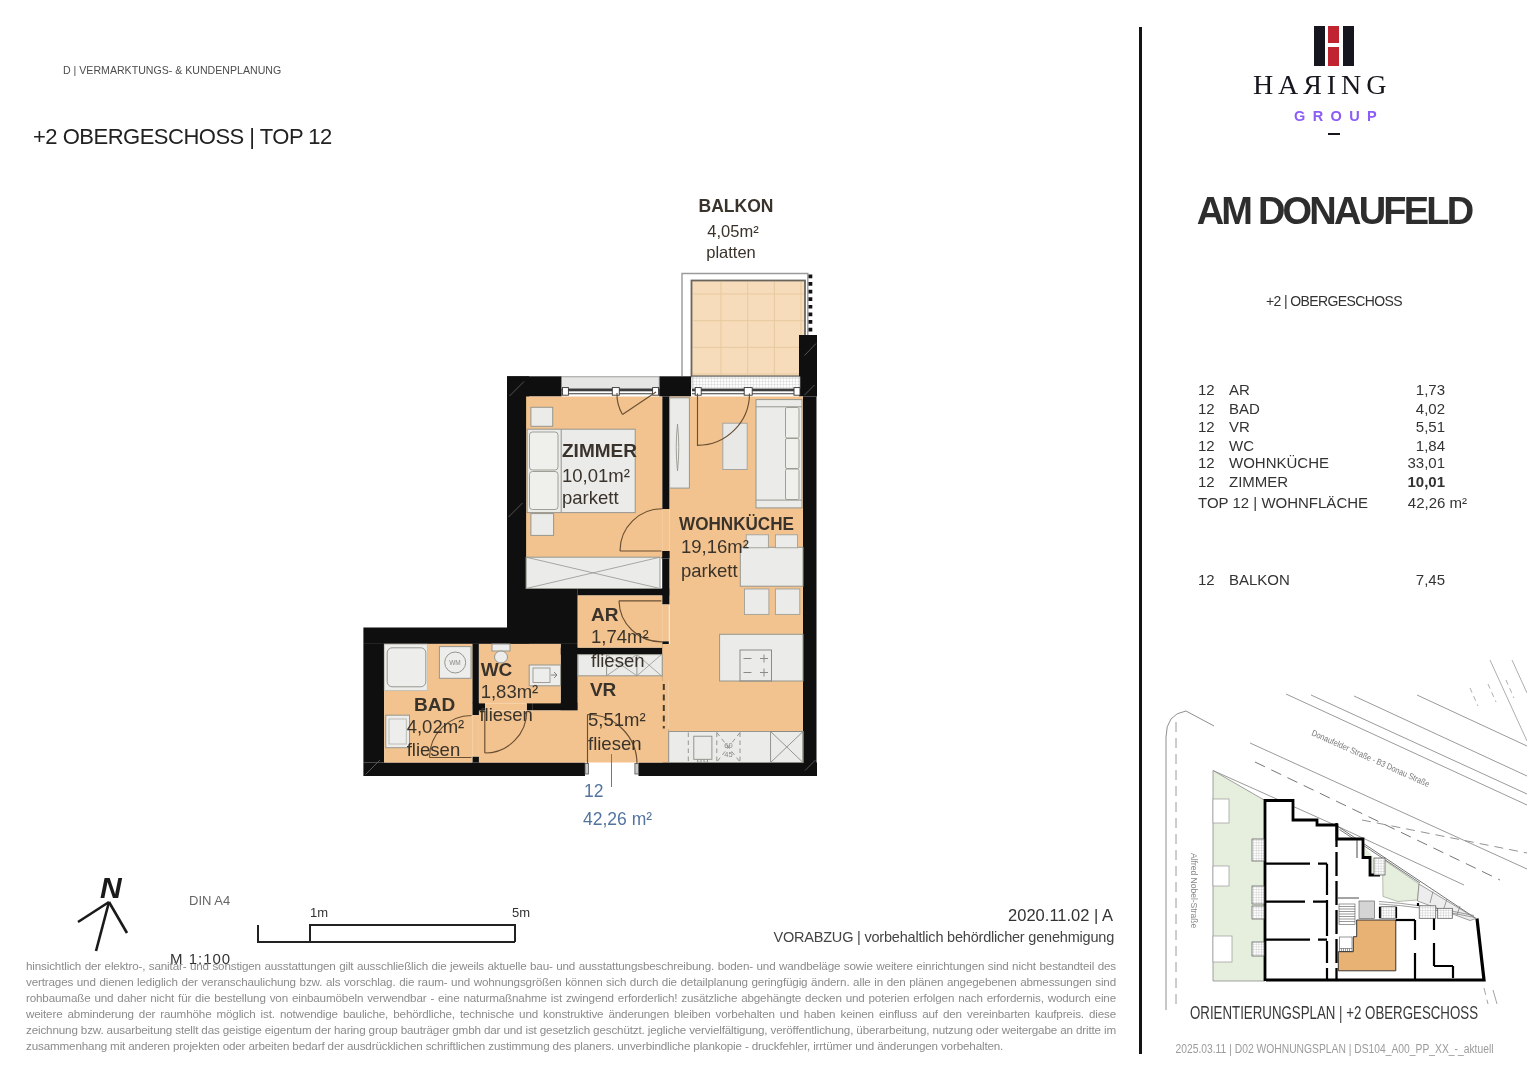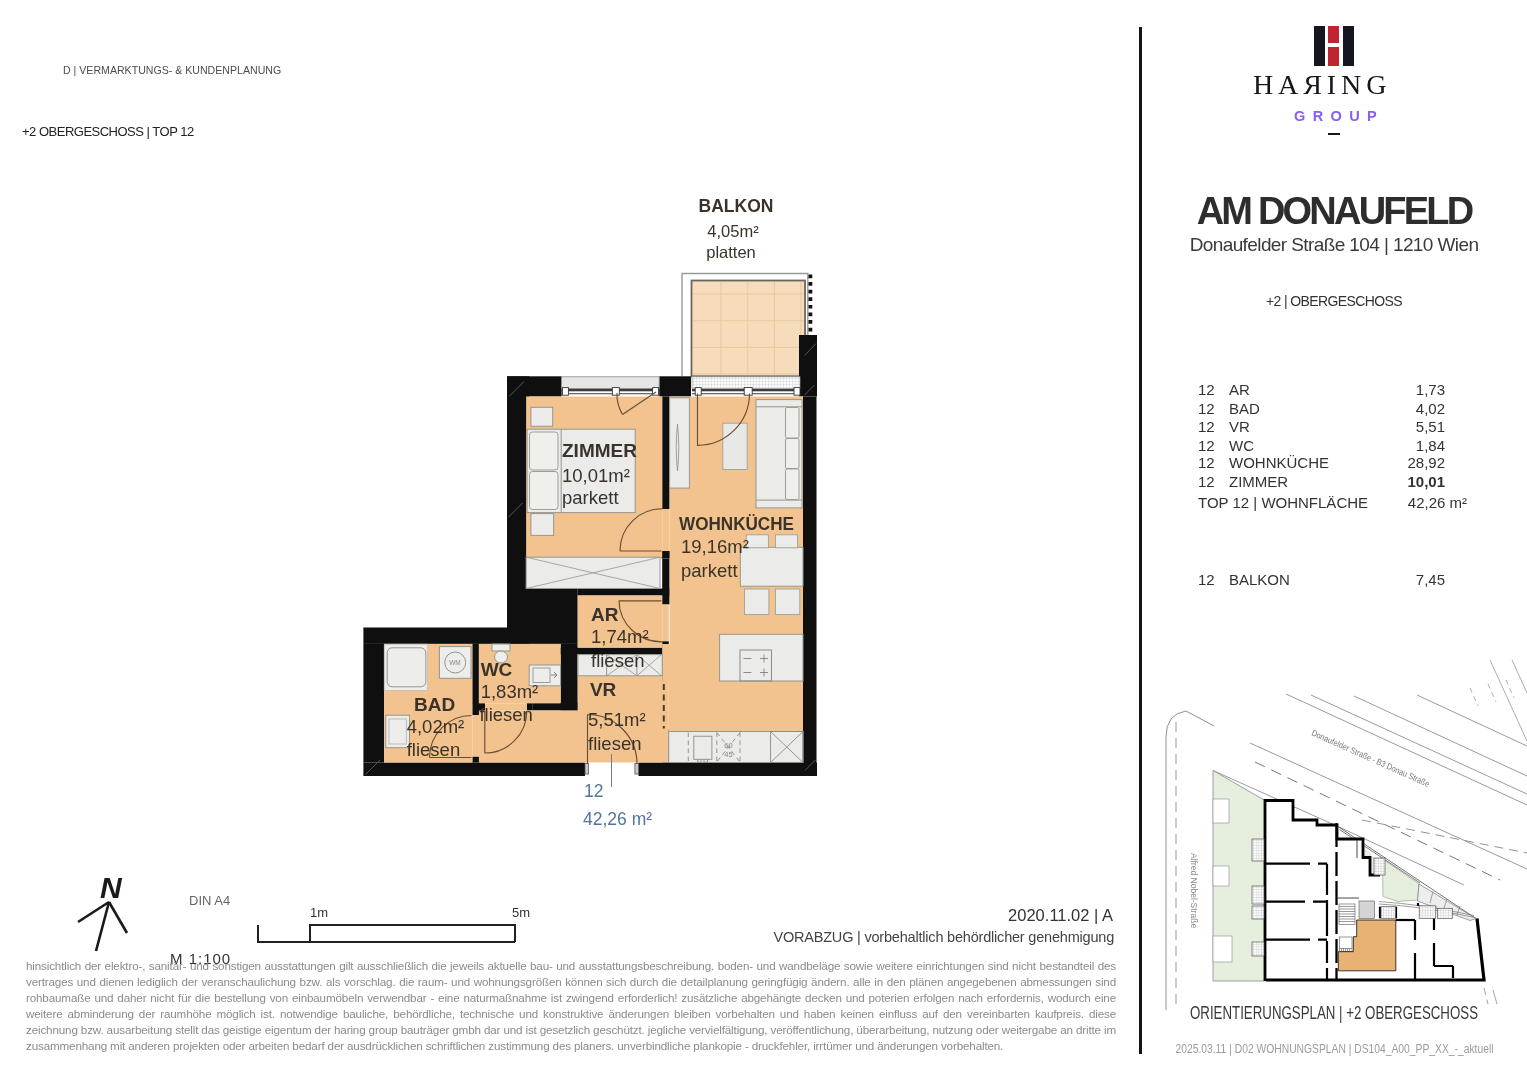--- a/index.html
+++ b/index.html
@@ -7,60 +7,59 @@
         font-family:"Liberation Sans",sans-serif;}
   .abs{position:absolute;}
 </style>
 </head>
 <body>
 <div id="page">
 
 <div class="abs" style="left:27px;top:64px;font-size:10.6px;color:#4d4d4d;letter-spacing:0px;margin-left:36px;">D | VERMARKTUNGS- &amp; KUNDENPLANUNG</div>
 
 
-<div class="abs" style="left:22px;top:124px;font-size:13px;color:#222;letter-spacing:-0.5px;">+2 OBERGESCHOSS | TOP 12</div>
+<div class="abs" style="left:33px;top:124px;font-size:22px;color:#222;letter-spacing:-0.5px;">+2 OBERGESCHOSS | TOP 12</div>
 
 <div class="abs" style="left:1139px;top:27px;width:3.2px;height:1027px;background:#141414;"></div>
 
 <div class="abs" style="left:1314px;top:25.6px;width:10.6px;height:40px;background:#16161e;"></div>
 
 <div class="abs" style="left:1328.2px;top:25.6px;width:11.2px;height:17.8px;background:#bf2430;"></div>
 <div class="abs" style="left:1328.2px;top:46.8px;width:11.2px;height:18.8px;background:#bf2430;"></div>
 
 <div class="abs" style="left:1342.9px;top:25.6px;width:10.7px;height:40px;background:#16161e;"></div>
 
 <div class="abs" style="left:1253px;top:69px;width:180px;font-family:'Liberation Serif',serif;font-size:28px;color:#16161e;letter-spacing:4.9px;">HAЯING</div>
 
 <div class="abs" style="left:1294px;top:107.5px;font-size:14.5px;font-weight:bold;color:#8b5cf6;letter-spacing:7.4px;">GROUP</div>
 
 <div class="abs" style="left:1327.5px;top:132.5px;width:12px;height:2.4px;background:#16161e;"></div>
 
 <div class="abs" style="left:1143px;top:190px;width:382px;text-align:center;font-size:38px;font-weight:bold;color:#2d2d2d;letter-spacing:-2.8px;">AM DONAUFELD</div>
 
-<div class="abs" style="left:1143px;top:234px;width:382px;text-align:center;font-size:19px;color:#3a3a3a;letter-spacing:-0.6px;">Donaufelder Straße 104 | 1210 Wien</div>
 
 <div class="abs" style="left:1143px;top:293px;width:382px;text-align:center;font-size:14px;color:#333;letter-spacing:-0.6px;">+2 | OBERGESCHOSS</div>
 
 
 <div class="abs" style="left:1198px;top:0;width:270px;font-size:15px;color:#333;">
   <div class="abs" style="top:381px;left:0;">12</div>
       <div class="abs" style="top:381px;left:31px;">AR</div>
       <div class="abs" style="top:381px;left:0;width:247px;text-align:right;">1,73</div>
   <div class="abs" style="top:399.5px;left:0;">12</div>
       <div class="abs" style="top:399.5px;left:31px;">BAD</div>
       <div class="abs" style="top:399.5px;left:0;width:247px;text-align:right;">4,02</div>
   <div class="abs" style="top:418px;left:0;">12</div>
       <div class="abs" style="top:418px;left:31px;">VR</div>
       <div class="abs" style="top:418px;left:0;width:247px;text-align:right;">5,51</div>
   <div class="abs" style="top:436.5px;left:0;">12</div>
       <div class="abs" style="top:436.5px;left:31px;">WC</div>
       <div class="abs" style="top:436.5px;left:0;width:247px;text-align:right;">1,84</div>
   <div class="abs" style="top:453.5px;left:0;">12</div>
       <div class="abs" style="top:453.5px;left:31px;">WOHNKÜCHE</div>
-      <div class="abs" style="top:453.5px;left:0;width:247px;text-align:right;">28,92</div>
+      <div class="abs" style="top:453.5px;left:0;width:247px;text-align:right;">33,01</div>
   <div class="abs" style="top:472.5px;left:0;">12</div>
       <div class="abs" style="top:472.5px;left:31px;">ZIMMER</div>
       <div class="abs" style="top:472.5px;left:0;width:247px;text-align:right;font-weight:bold;">10,01</div>
   <div class="abs" style="top:494px;left:0;">TOP 12 | WOHNFLÄCHE</div>
       <div class="abs" style="top:494px;left:0;width:269px;text-align:right;">42,26 m²</div>
   <div class="abs" style="top:570.5px;left:0;">12</div>
       <div class="abs" style="top:570.5px;left:31px;">BALKON</div>
       <div class="abs" style="top:570.5px;left:0;width:247px;text-align:right;">7,45</div>
 </div>
 

